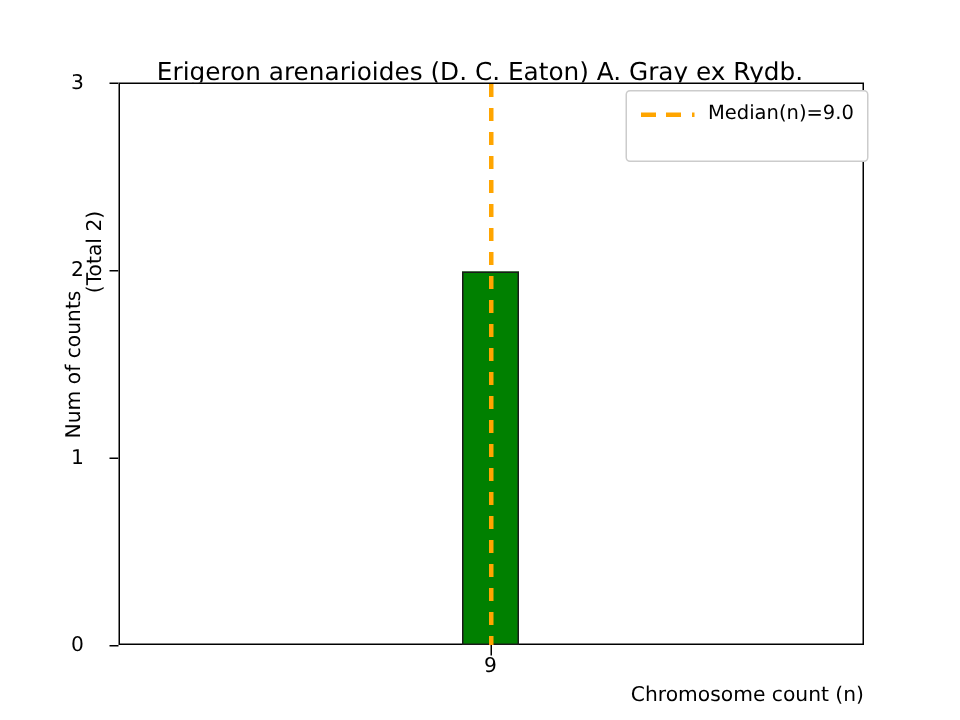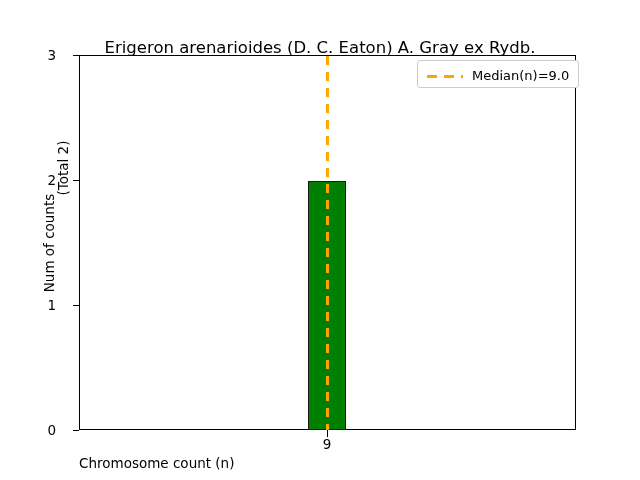--- a/index.html
+++ b/index.html
@@ -72,21 +72,21 @@
     width: 1.1px;
     height: 6.5px;
     background: #000000;
   }
   
   #xlabel {
     position: absolute;
     left: 79px;
     top: 455px;
     width: 497px;
-    text-align: left;
+    text-align: right;
     font-size: 13.5px;
     color: #000000;
   }
   .ylabel-line {
     position: absolute;
     font-size: 13.5px;
     color: #000000;
     white-space: nowrap;
     transform-origin: 50% 50%;
     transform: rotate(-90deg);
@@ -123,21 +123,21 @@
   }
   
   #legend {
     position: absolute;
     left: 418px;
     top: 60px;
     box-sizing: border-box;
     border: 1px solid #cccccc;
     border-radius: 3px;
     background: #ffffff;
-    padding: 6px 9px 2px 9px;
+    padding: 6px 9px 22px 9px;
   }
   #legend-row {
     display: flex;
     align-items: flex-start;
     gap: 9px;
   }
   #legend-swatch {
     position: relative;
     width: 36px;
     height: 18px;

